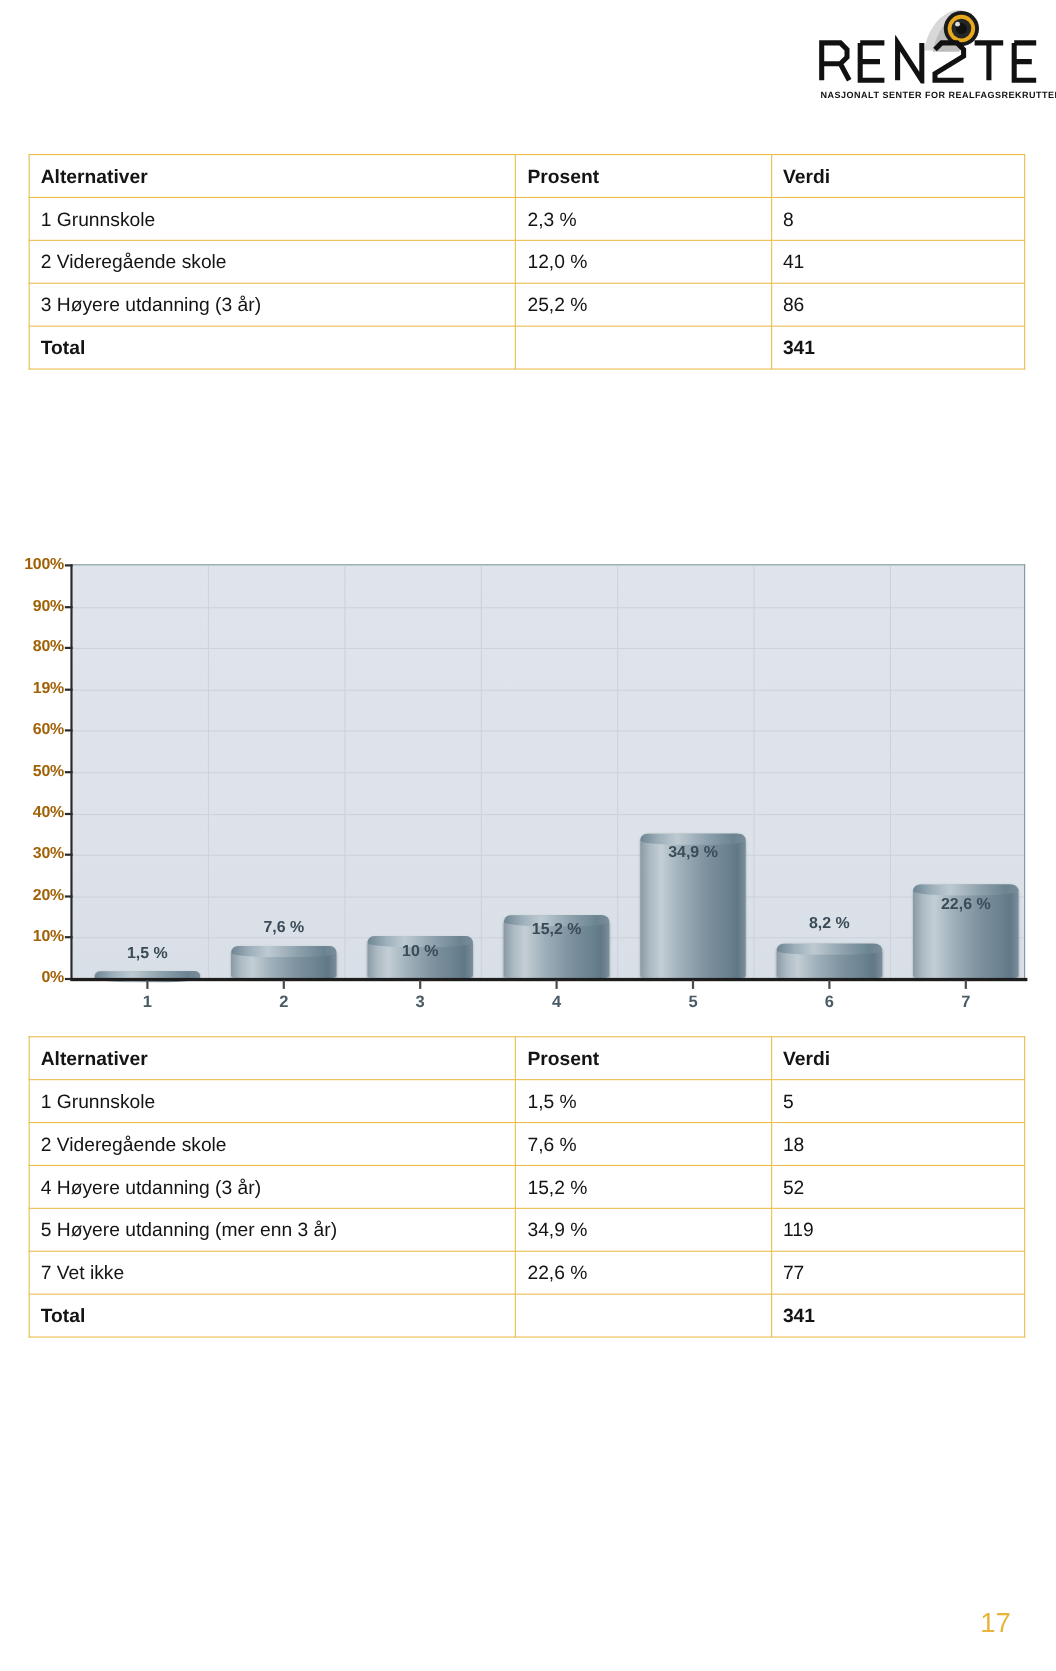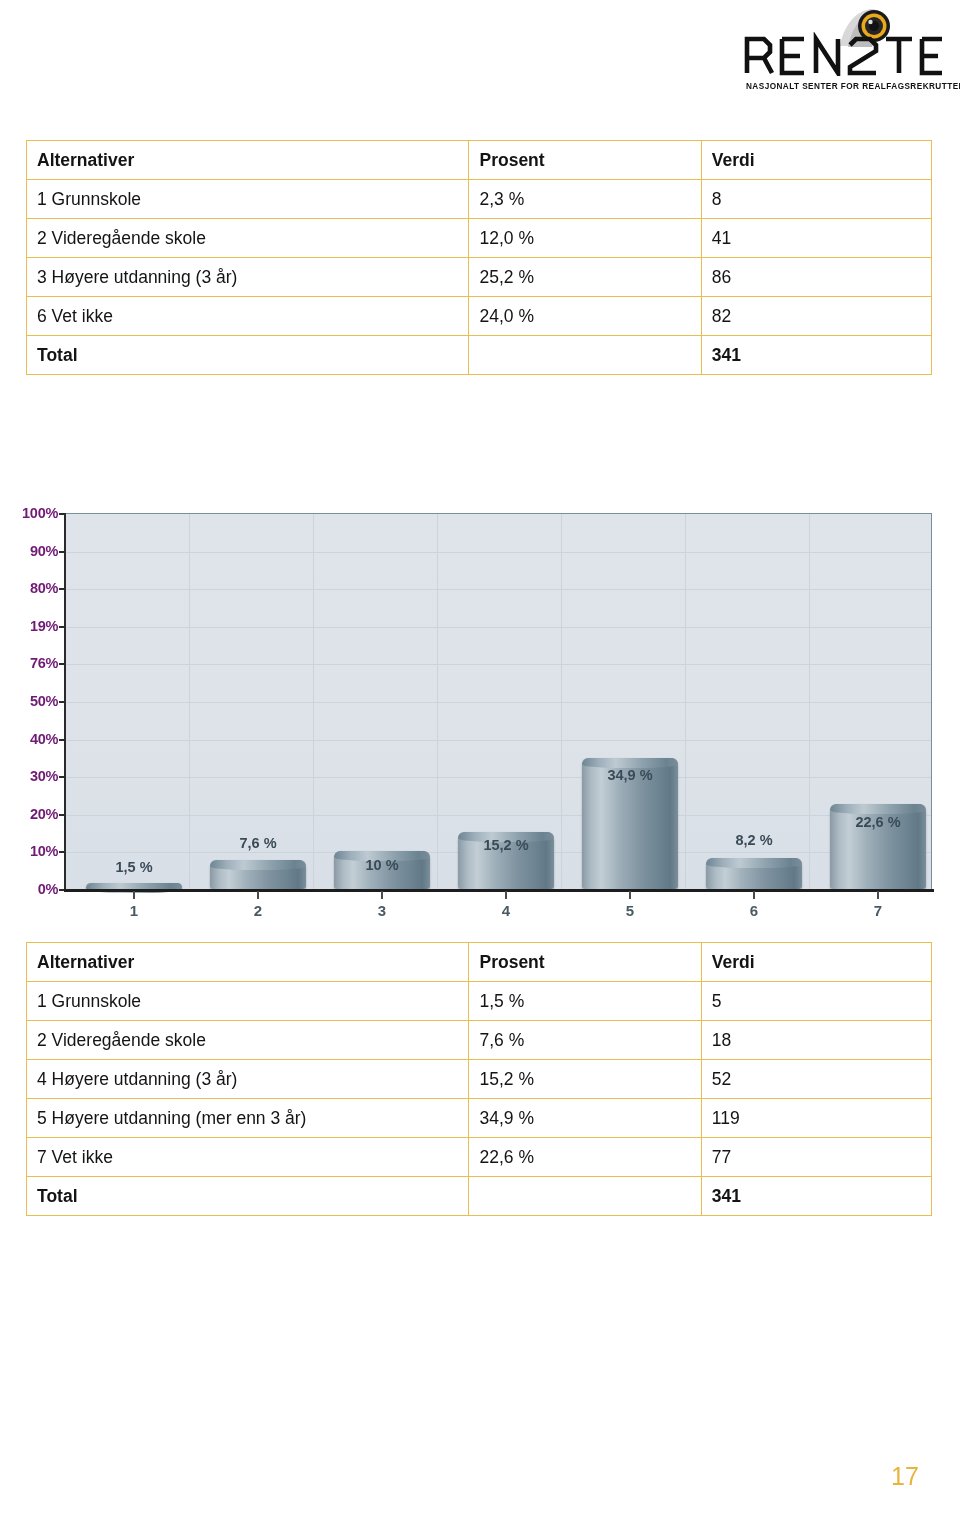--- a/index.html
+++ b/index.html
@@ -75,21 +75,21 @@
     position:absolute;left:64px;top:33px;width:2px;height:378px;background:#2a2a2a;
   }
   .axis-x{
     position:absolute;left:64px;top:409px;width:870px;height:2.5px;background:#1d1d1d;
   }
   .ytick{
     position:absolute;right:0;width:7px;height:2px;background:#2a2a2a;
   }
   .ylab{
     position:absolute;width:56px;text-align:right;
-    font-size:14.5px;font-weight:700;color:#701a75;
+    font-size:14.5px;font-weight:700;color:#a16207;
     letter-spacing:-0.3px;
   }
   .xtickmark{position:absolute;top:411px;width:2px;height:8px;background:#4a4a4a;}
   .xlab{
     position:absolute;top:422px;width:40px;text-align:center;
     font-size:15px;font-weight:700;color:#4a5b66;
   }
   .bar{
     position:absolute;
     background:
@@ -179,25 +179,20 @@
     </tr>
     <tr>
       <td>2 Videregående skole</td>
       <td>12,0 %</td>
       <td>41</td>
     </tr>
     <tr>
       <td>3 Høyere utdanning (3 år)</td>
       <td>25,2 %</td>
       <td>86</td>
-    </tr>
-    <tr>
-      <td>6 Vet ikke</td>
-      <td>24,0 %</td>
-      <td>82</td>
     </tr>
     <tr class="total">
       <td>Total</td>
       <td></td>
       <td>341</td>
     </tr>
   </tbody>
 </table>
 
 <div class="chart-wrap">
@@ -231,21 +226,21 @@
     <div class="ytick" style="top:263.2px"></div>
     <div class="ytick" style="top:300.8px"></div>
     <div class="ytick" style="top:338.4px"></div>
     <div class="ytick" style="top:376px"></div>
   </div>
 
   <div class="ylab" style="left:2px;top:25px">100%</div>
   <div class="ylab" style="left:2px;top:62.6px">90%</div>
   <div class="ylab" style="left:2px;top:100.2px">80%</div>
   <div class="ylab" style="left:2px;top:137.8px">19%</div>
-  <div class="ylab" style="left:2px;top:175.4px">76%</div>
+  <div class="ylab" style="left:2px;top:175.4px">60%</div>
   <div class="ylab" style="left:2px;top:213px">50%</div>
   <div class="ylab" style="left:2px;top:250.6px">40%</div>
   <div class="ylab" style="left:2px;top:288.2px">30%</div>
   <div class="ylab" style="left:2px;top:325.8px">20%</div>
   <div class="ylab" style="left:2px;top:363.4px">10%</div>
   <div class="ylab" style="left:2px;top:401px">0%</div>
 
   <div class="bar" style="left:86px;width:96px;top:403.4px;height:5.6px;"></div>
   <div class="bar" style="left:210px;width:96px;top:380.4px;height:28.6px;"></div>
   <div class="bar" style="left:334px;width:96px;top:371.4px;height:37.6px;"></div>

